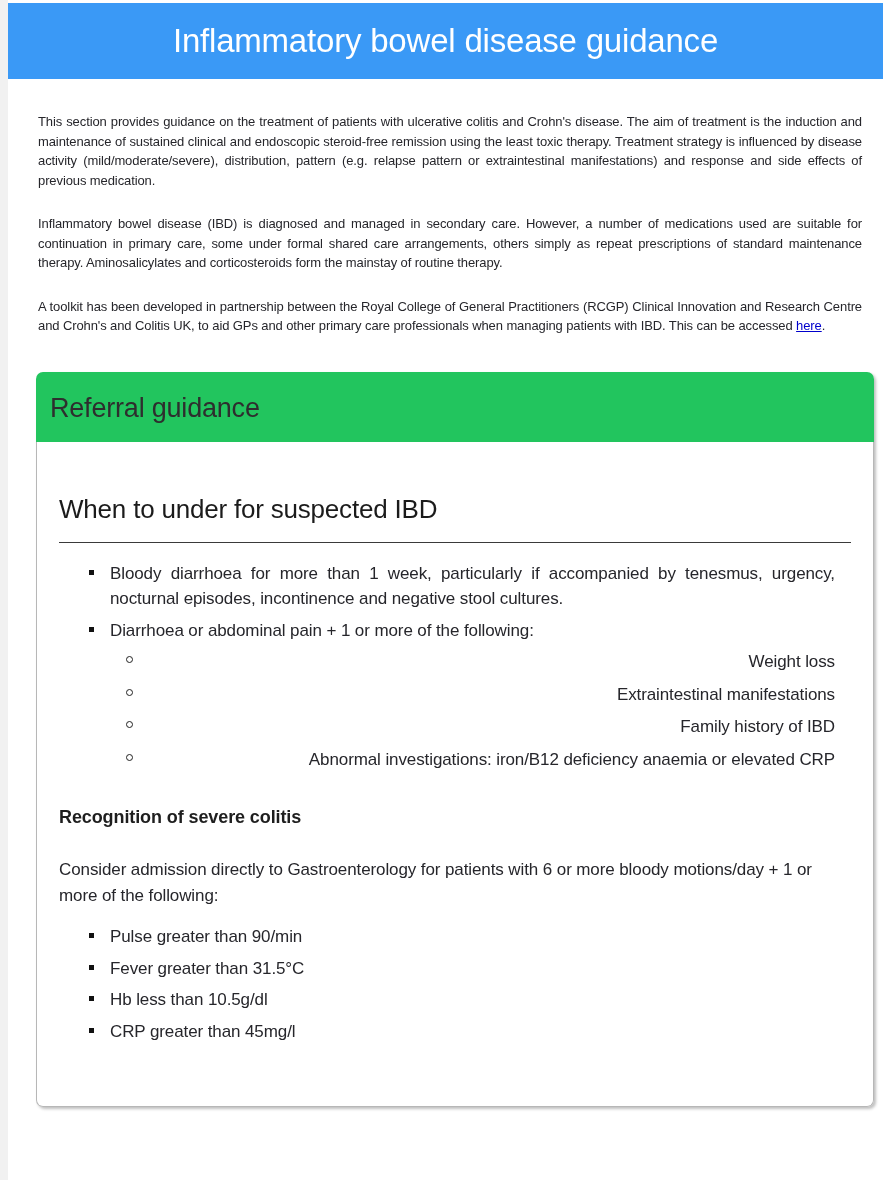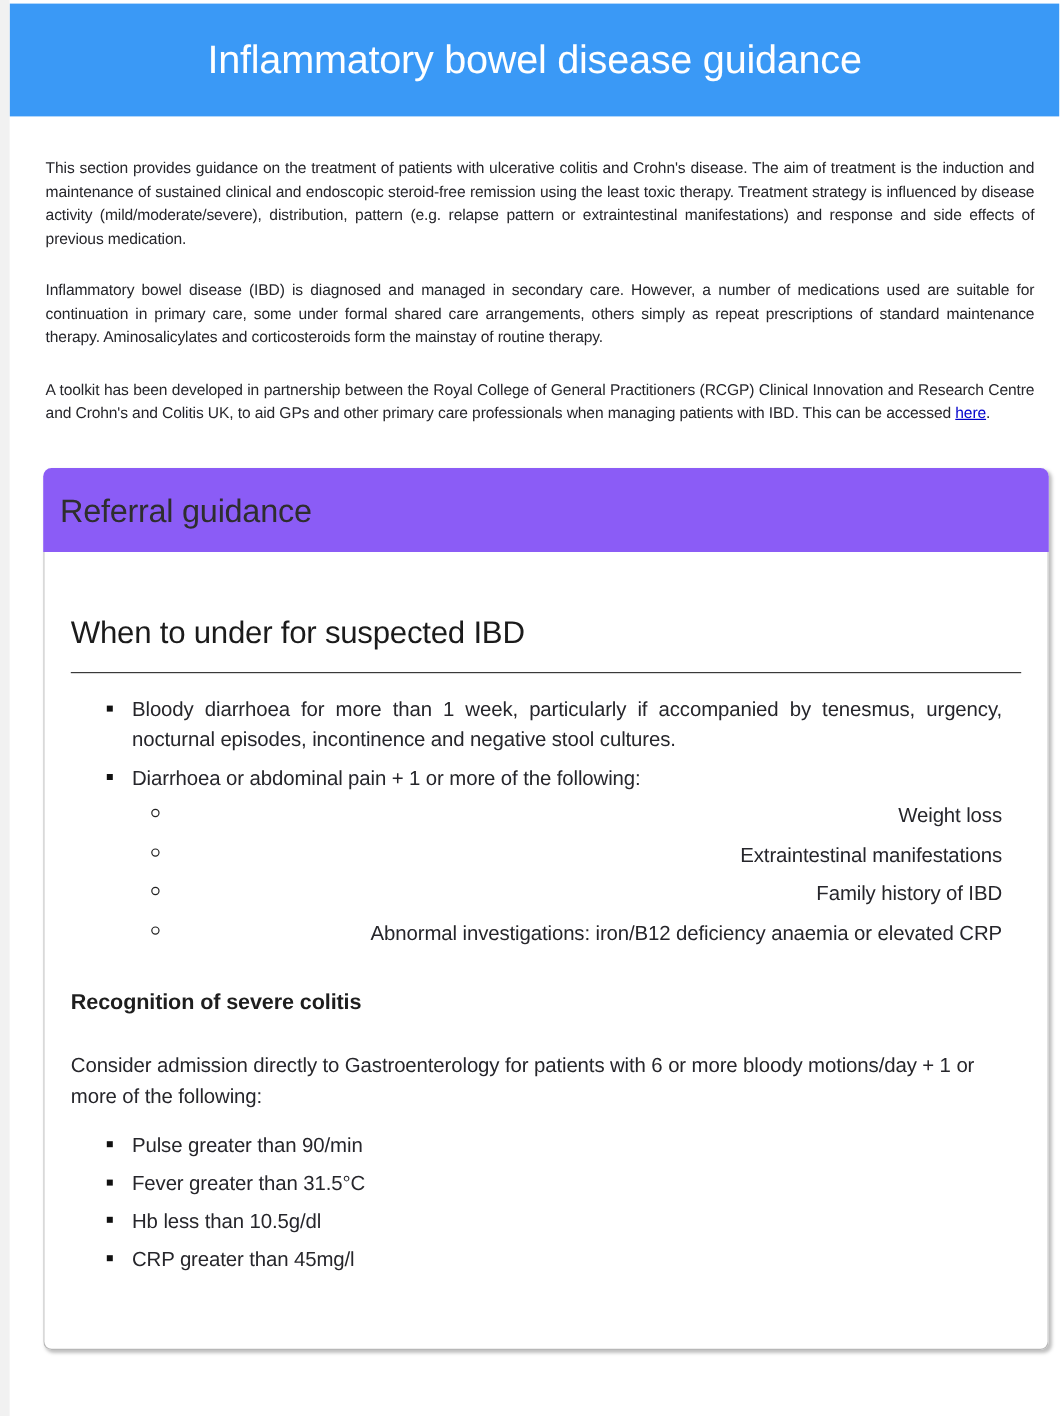--- a/index.html
+++ b/index.html
@@ -22,21 +22,21 @@
     left: 0; top: 0;
     width: 8px; height: 100%;
     background: #f1f1f1;
   }
   .content-area {
     margin-left: 8px;
   }
   .app-header {
     margin-top: 3px;
     background: #3a99f6;
-    height: 94px;
+    height: 76px;
     display: flex;
     align-items: center;
     justify-content: center;
   }
   .app-header h1 {
     margin: 0;
     color: #ffffff;
     font-size: 33px;
     font-weight: 400;
     letter-spacing: -0.2px;
@@ -54,21 +54,21 @@
   .intro a {
     color: #0000cc;
     text-decoration: underline;
   }
   .panel {
     margin: 36px 9px 8px 28px;
     border-radius: 7px;
     box-shadow: 2px 2px 3px rgba(0,0,0,0.25);
   }
   .panel-header {
-    background: #8b5cf6;
+    background: #22c55e;
     border-radius: 7px 7px 0 0;
     padding: 21px 14px 18px 14px;
   }
   .panel-header h2 {
     margin: 0;
     font-size: 27px;
     font-weight: 400;
     color: #2e2e2e;
     letter-spacing: -0.2px;
   }

